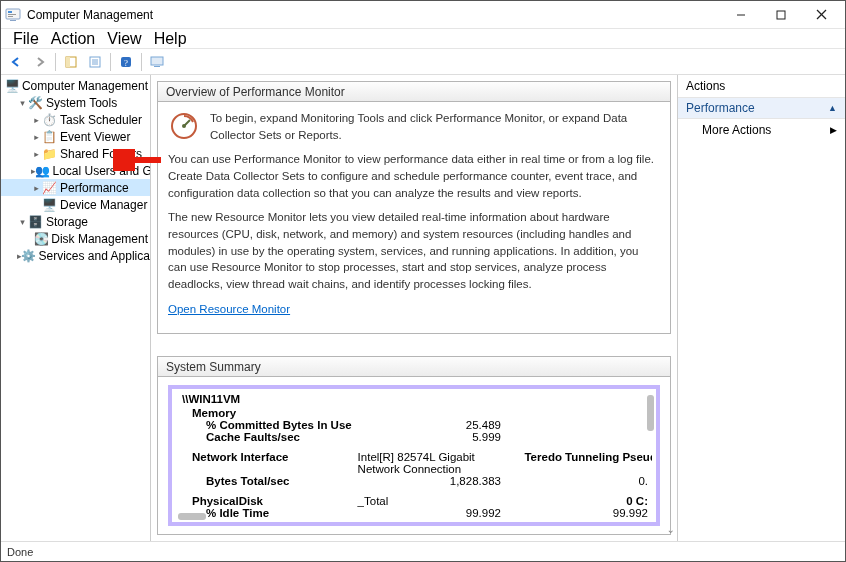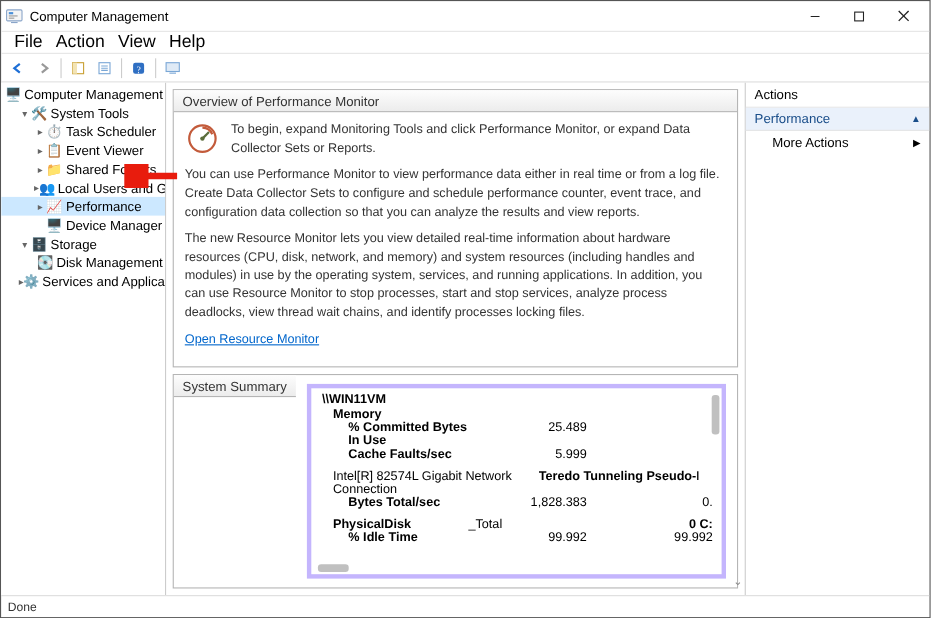--- a/index.html
+++ b/index.html
@@ -32,29 +32,29 @@
 .tree-row .expander { width: 11px; text-align: center; font-size: 9px; color: #666; user-select: none; }
 .tree-row .ticon { width: 16px; height: 16px; margin-right: 2px; display:inline-flex; align-items:center; justify-content:center; font-size:12px; }
 .tree-row .label { }
 .tree-row.selected { background: #cce8ff; }
 .tree-row.selected .label { color: #000; }
 .indent1 { padding-left: 4px; }
 .indent2 { padding-left: 16px; }
 .indent3 { padding-left: 30px; }
 
 
-.content { flex: 1; padding: 6px; overflow: hidden; display: flex; flex-direction: column; gap: 6px; position: relative; }
+.content { flex: 1; padding: 6px; overflow: hidden; display: flex; flex-direction: column; gap: 22px; position: relative; }
 .panel { border: 1px solid #b5b5b5; background: #fff; }
 .panel-header { height: 20px; background: linear-gradient(#fdfdfd,#ececec); border-bottom: 1px solid #b5b5b5; display: flex; align-items: center; padding: 0 8px; font-size: 12px; color: #333; }
 .panel-body { padding: 8px 10px; font-size: 11.5px; color: #333; line-height: 1.45; }
 .panel-body .ov-icon { float: left; margin-right: 10px; width: 32px; height: 32px; }
 .panel-body p { margin-bottom: 8px; }
 .panel-body a { color: #0066cc; text-decoration: underline; }
 
-.summary { flex: 1; overflow: hidden; display:flex; flex-direction:row; }
+.summary { flex: 1; overflow: hidden; display:flex; flex-direction:column; }
 .summary-body { padding: 8px 10px; font-size: 11.5px; font-family: "Segoe UI", Tahoma, sans-serif; overflow: hidden; position: relative; flex:1; }
 .summary-inner { padding:4px; border:4px solid #c4b5fd; height:100%; overflow:hidden; position:relative;}
 .sum-machine { font-weight: bold; font-size: 11.5px; padding-left:6px;}
 .sum-section { font-weight: bold; padding-left: 16px; margin-top: 2px; }
 .sum-line { display: flex; padding-left: 30px; }
 .sum-line .metric { width: 175px; font-weight: bold; }
 .sum-line .val1 { width: 187px; text-align: right; padding-right: 24px; }
 .sum-line .val2 { width: 145px; text-align: right; padding-right: 4px; }
 .sum-header-line { display:flex; padding-left: 16px;}
 .sum-header-line .metric { width: 189px; font-weight: bold; }
@@ -259,20 +259,21 @@
               <span class="val2"></span>
             </div>
           <div class="sum-line">
               <span class="metric">Cache Faults/sec</span>
               <span class="val1">5.999</span>
               <span class="val2"></span>
             </div>
 
           <div style="height:8px"></div>
           <div class="sum-header-line">
+              <span class="metric">Network Interface</span>
               <span class="val1">Intel[R] 82574L Gigabit Network Connection</span>
               <span class="val2">Teredo Tunneling Pseudo-Interf</span>
             </div>
           <div class="sum-line">
               <span class="metric">Bytes Total/sec</span>
               <span class="val1">1,828.383</span>
               <span class="val2">0.</span>
             </div>
 
           <div style="height:8px"></div>

